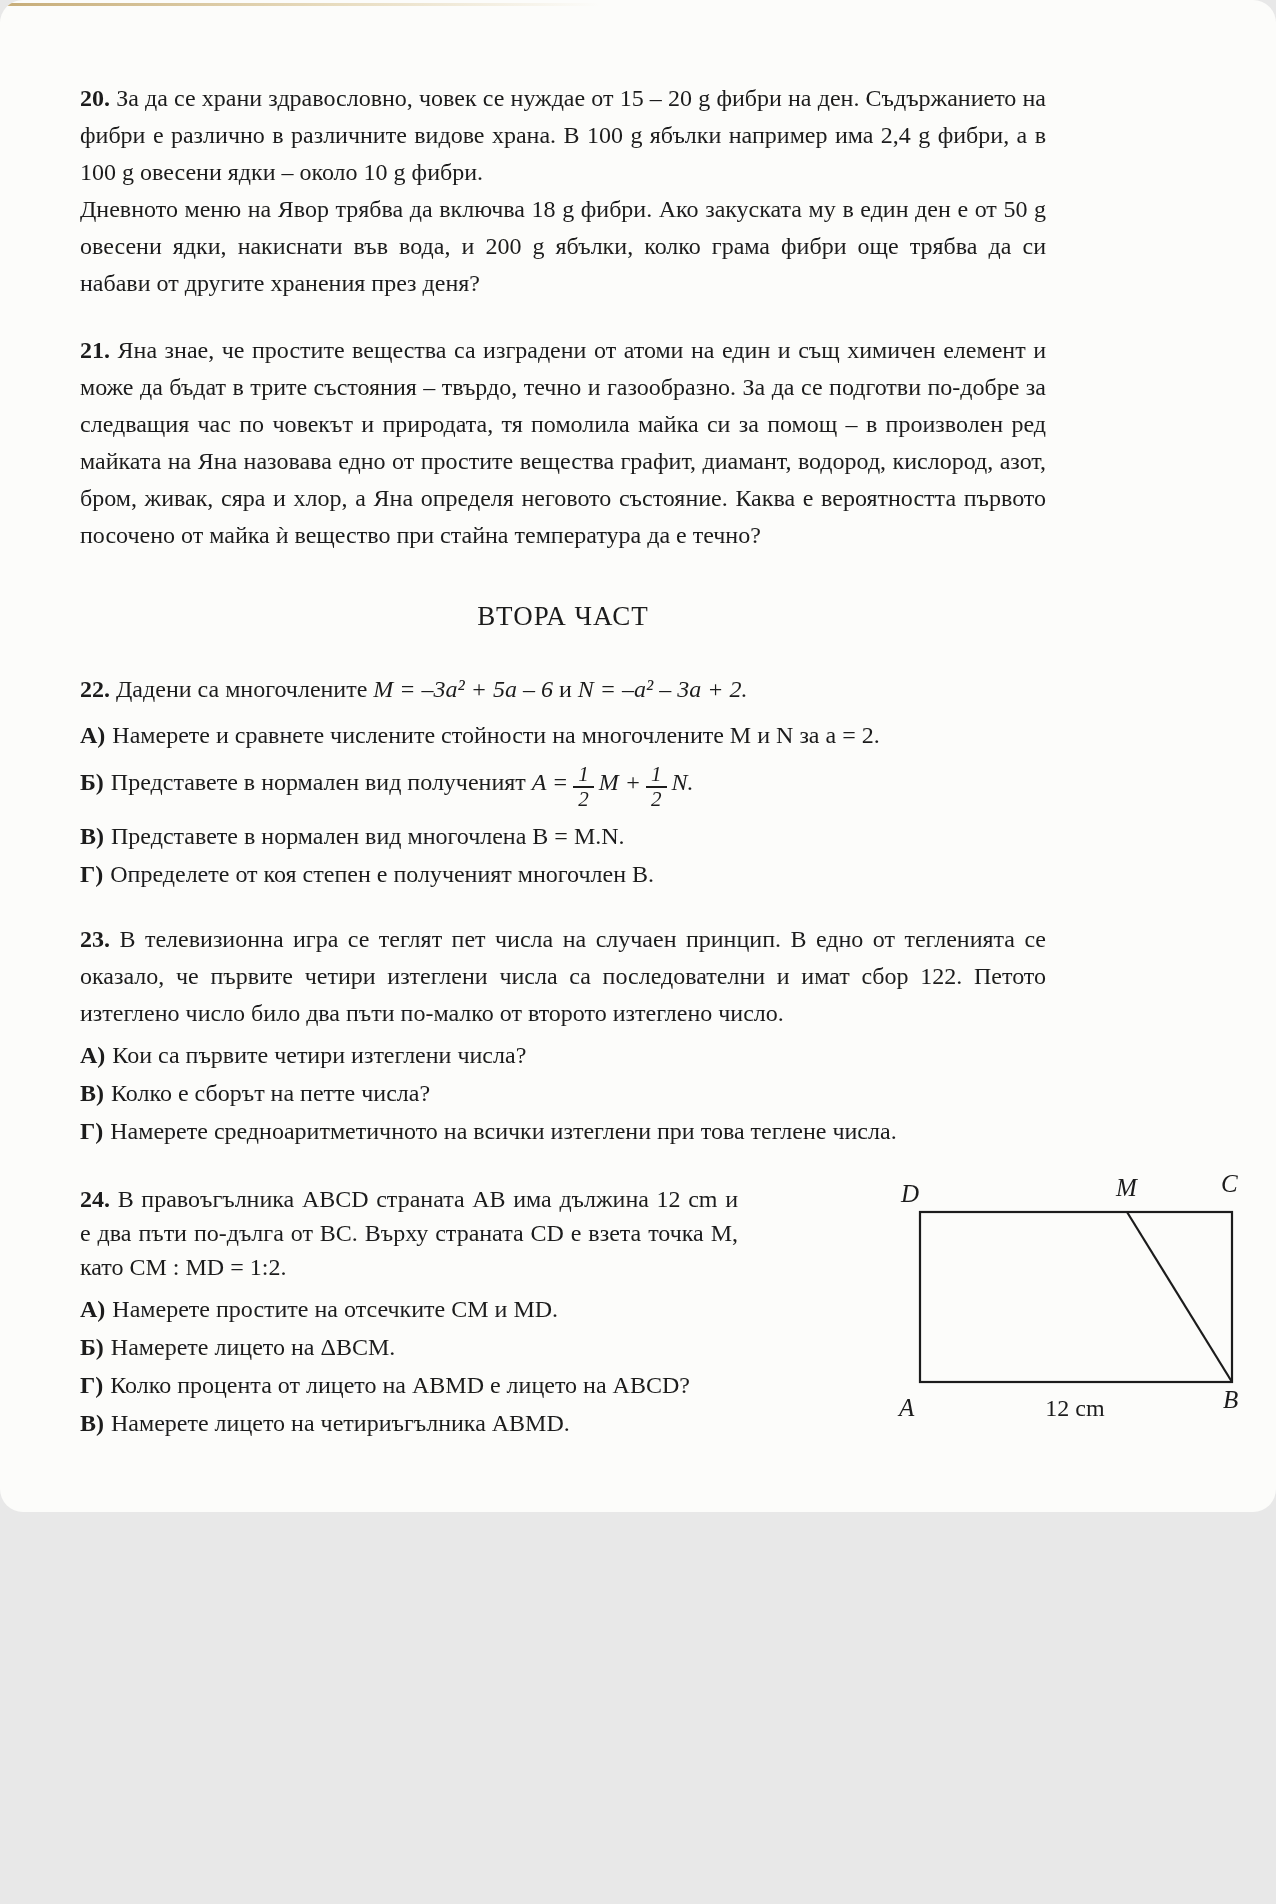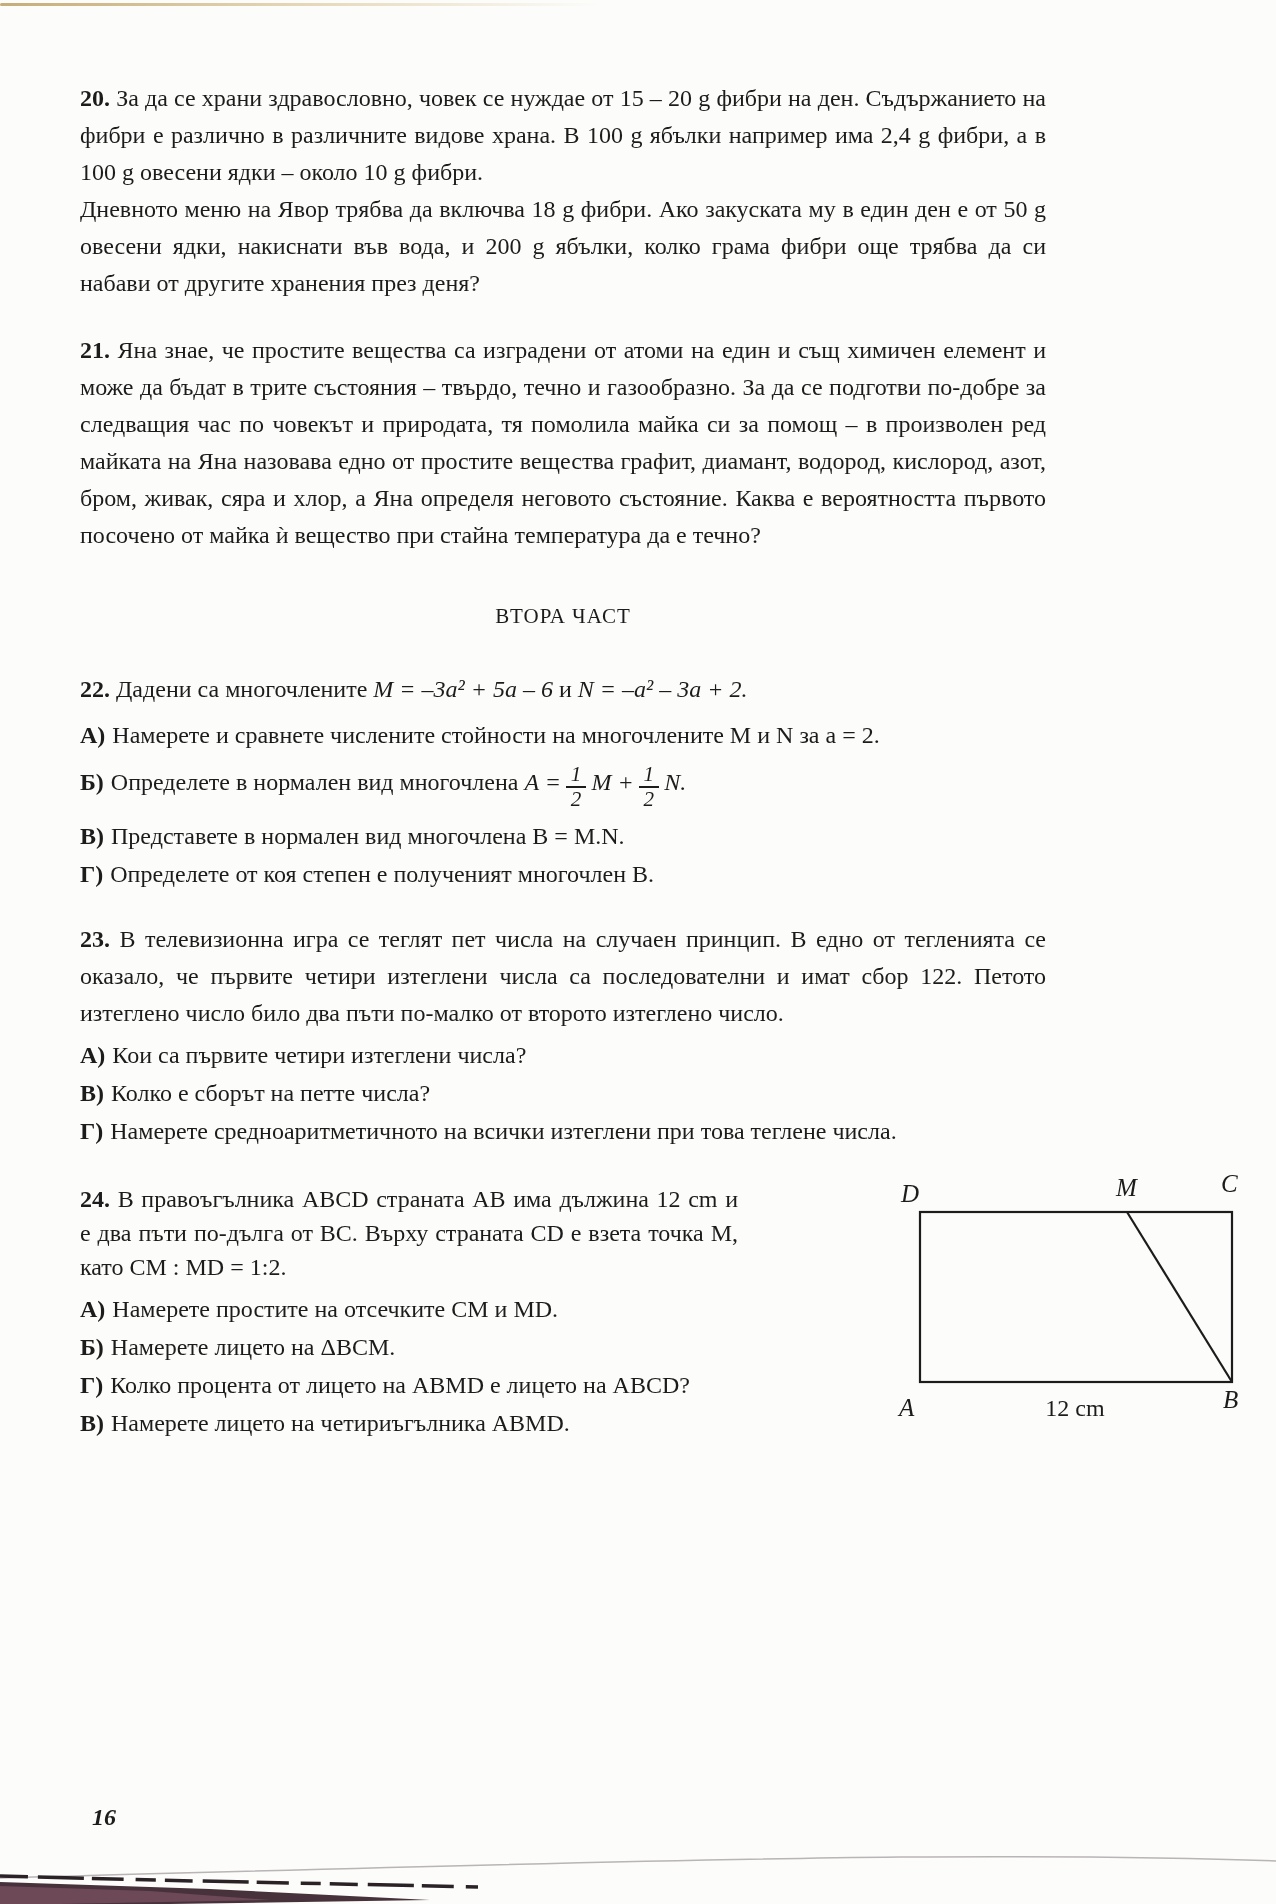--- a/index.html
+++ b/index.html
@@ -1,38 +1,39 @@
 <!DOCTYPE html>
 <html lang="bg"><head>
 <meta charset="utf-8">
 <style>
   html,body{margin:0;padding:0;background:#e8e8e8;}
   .page{
     position:relative;
-    width:1276px;height:1904px;
+    width:1276px;height:1512px;
     background:#fcfcfa;
     overflow:hidden;
     font-family:"Liberation Serif", serif;
     color:#1c1c1c;
+    border-radius:23px;
   }
   .top-edge{
     position:absolute;top:3px;left:0;width:600px;height:3px;
     background:linear-gradient(90deg, rgba(189,158,96,.85), rgba(214,192,140,.55) 55%, rgba(220,200,150,0));
     border-radius:2px;
   }
   .content{
     position:absolute;left:80px;top:80px;width:966px;
     font-size:24px;line-height:37px;
   }
   p{margin:0;}
   .para{text-align:justify;}
   .qnum{font-weight:bold;}
   .qblock{margin-bottom:30px;}
   .part-header{
-    text-align:center;font-size:21px;letter-spacing:1px;
+    text-align:center;font-size:27px;letter-spacing:1px;
     margin:44px 0 36px 0;font-weight:400;
   }
   .intro-line{margin-bottom:10px;}
   .mi{font-style:italic;}
   .item{line-height:34px;margin-top:4px;}
   .item-label{font-weight:bold;margin-right:7px;}
   .item-frac{line-height:40px;margin-top:10px;margin-bottom:8px;}
   .frac{
     display:inline-block;vertical-align:-0.75em;text-align:center;
     margin:0 5px;font-size:0.88em;line-height:1.08;font-style:italic;
@@ -69,21 +70,21 @@
       <p class="para"><b class="qnum">21.</b> <span>Яна знае, че простите вещества са изградени от атоми на един и същ химичен елемент и може да бъдат в трите състояния – твърдо, течно и газообразно. За да се подготви по-добре за следващия час по човекът и природата, тя помолила майка си за помощ – в произволен ред майката на Яна назовава едно от простите вещества графит, диамант, водород, кислород, азот, бром, живак, сяра и хлор, а Яна определя неговото състояние. Каква е вероятността първото посочено от майка ѝ вещество при стайна температура да е течно?</span></p>
     </div>
 
     <h2 class="part-header">ВТОРА ЧАСТ</h2>
 
     <div class="qblock">
       <p class="intro-line"><b class="qnum">22.</b> <span>Дадени са многочлените</span> <span class="mi">M = –3a² + 5a – 6</span> <span>и</span> <span class="mi">N = –a² – 3a + 2.</span></p>
 
       <p class="item"><b class="item-label">А)</b><span>Намерете и сравнете числените стойности на многочлените M и N за a = 2.</span></p>
 
-      <p class="item item-frac"><b class="item-label">Б)</b><span>Определете в нормален вид многочлена</span>
+      <p class="item item-frac"><b class="item-label">Б)</b><span>Представете в нормален вид полученият</span>
         <span class="mi">A =</span><span class="frac"><span class="fnum">1</span><span class="fden">2</span></span><span class="mi">M +</span><span class="frac"><span class="fnum">1</span><span class="fden">2</span></span><span class="mi">N.</span></p>
 
       <p class="item"><b class="item-label">В)</b><span>Представете в нормален вид многочлена B = M.N.</span></p>
       <p class="item"><b class="item-label">Г)</b><span>Определете от коя степен е полученият многочлен B.</span></p>
     </div>
 
     <div class="qblock">
       <p class="para"><b class="qnum">23.</b> <span>В телевизионна игра се теглят пет числа на случаен принцип. В едно от тегленията се оказало, че първите четири изтеглени числа са последователни и имат сбор 122. Петото изтеглено число било два пъти по-малко от второто изтеглено число.</span></p>
       <div class="q23-items">
         <p class="item"><b class="item-label">А)</b><span>Кои са първите четири изтеглени числа?</span></p>

